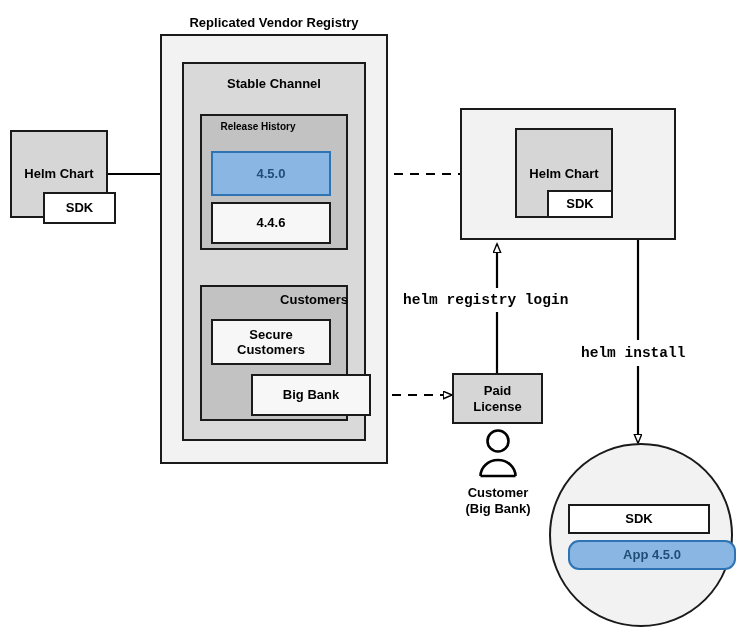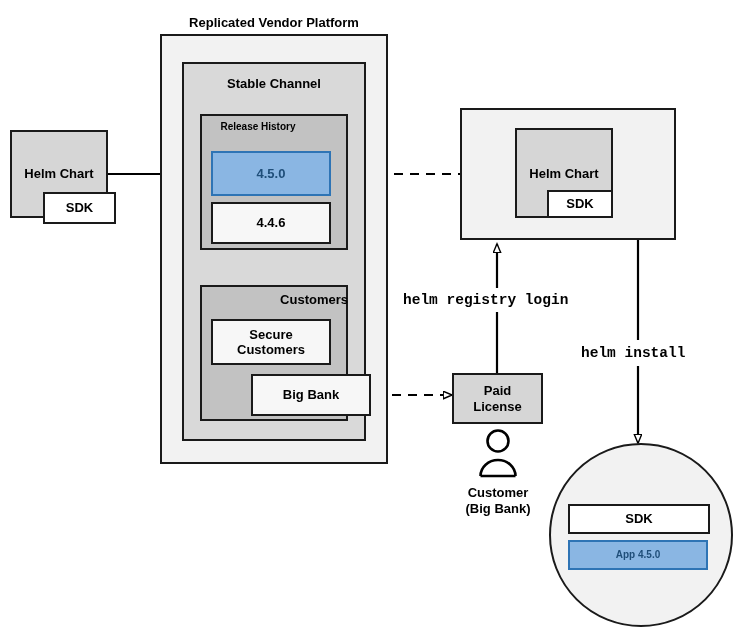--- a/index.html
+++ b/index.html
@@ -94,21 +94,21 @@
 
     <line x1="328" y1="395" x2="452" y2="395" stroke="#000000" stroke-width="2.2" stroke-dasharray="9 7" marker-end="url(#arrow-open)"></line>
 
     <line x1="497" y1="373" x2="497" y2="312" stroke="#000000" stroke-width="2.2"></line>
     <line x1="497" y1="288" x2="497" y2="244" stroke="#000000" stroke-width="2.2" marker-end="url(#arrow-open)"></line>
 
     <line x1="638" y1="240" x2="638" y2="340" stroke="#000000" stroke-width="2.2"></line>
     <line x1="638" y1="366" x2="638" y2="443" stroke="#000000" stroke-width="2.2" marker-end="url(#arrow-open)"></line>
   </svg>
 
-  <div class="title-label" style="left:160px; top:15px; width:228px;">Replicated Vendor Platform</div>
+  <div class="title-label" style="left:160px; top:15px; width:228px;">Replicated Vendor Registry</div>
 
 
   <div class="node fill-gray" style="left:10px; top:130px; width:98px; height:88px; font-size:13px;">
     <span>Helm Chart</span>
   </div>
   <div class="node fill-pure-white" style="left:43px; top:192px; width:73px; height:32px; font-size:13px;">
     <span>SDK</span>
   </div>
 
   <div class="node fill-platform" style="left:160px; top:34px; width:228px; height:430px;"></div>
@@ -155,20 +155,20 @@
     <path d="M7.5,48 a17.5,16 0 0 1 35,0" fill="none" stroke="#000000" stroke-width="2.6"></path>
     <line x1="7.5" y1="48" x2="42.5" y2="48" stroke="#000000" stroke-width="2.6"></line>
   </svg>
   <div class="title-label" style="left:433px; top:485px; width:130px; font-size:13px;">Customer</div>
   <div class="title-label" style="left:433px; top:501px; width:130px; font-size:13px;">(Big Bank)</div>
 
   <div class="circle-node" style="position:absolute; left:549px; top:443px; width:180px; height:180px;"></div>
   <div class="node fill-pure-white" style="left:568px; top:504px; width:142px; height:30px; font-size:13px;">
     <span>SDK</span>
   </div>
-  <div class="node fill-blue" style="left:568px; top:540px; width:140px; height:30px; font-size:10px;">
+  <div class="node fill-blue" style="left:568px; top:540px; width:168px; height:30px; font-size:13px;border-radius:11px;">
     <span>App 4.5.0</span>
   </div>
 
   <div class="edge-label" style="left:400px; top:291px;">helm registry login</div>
   <div class="edge-label" style="left:578px; top:344px;">helm install</div>
 
 </div>
 
 </body></html>

